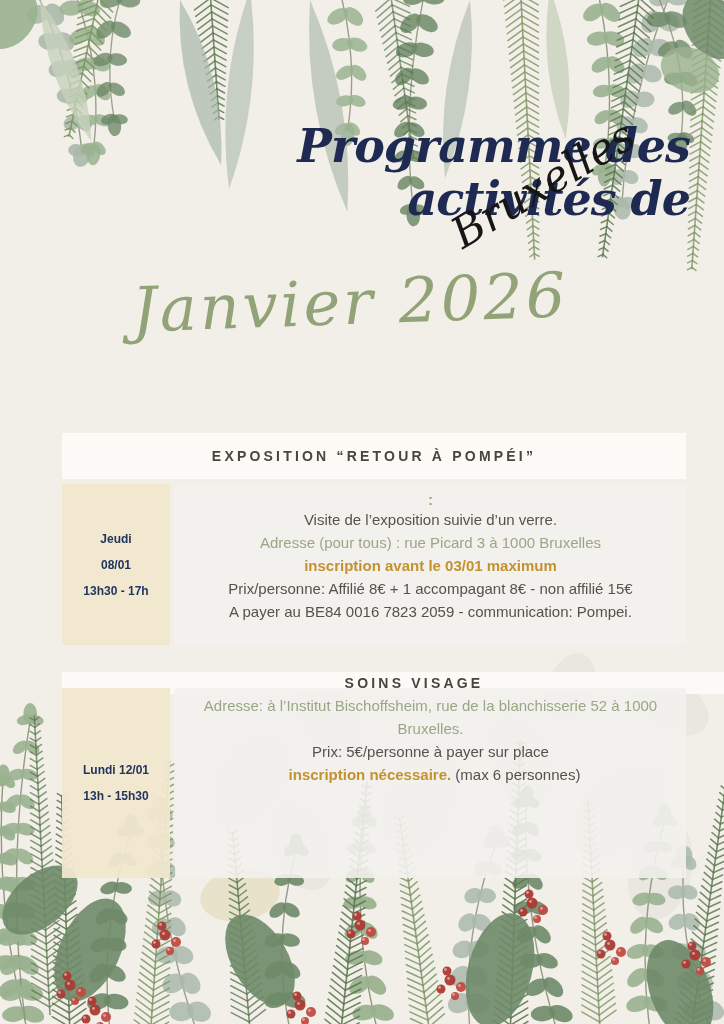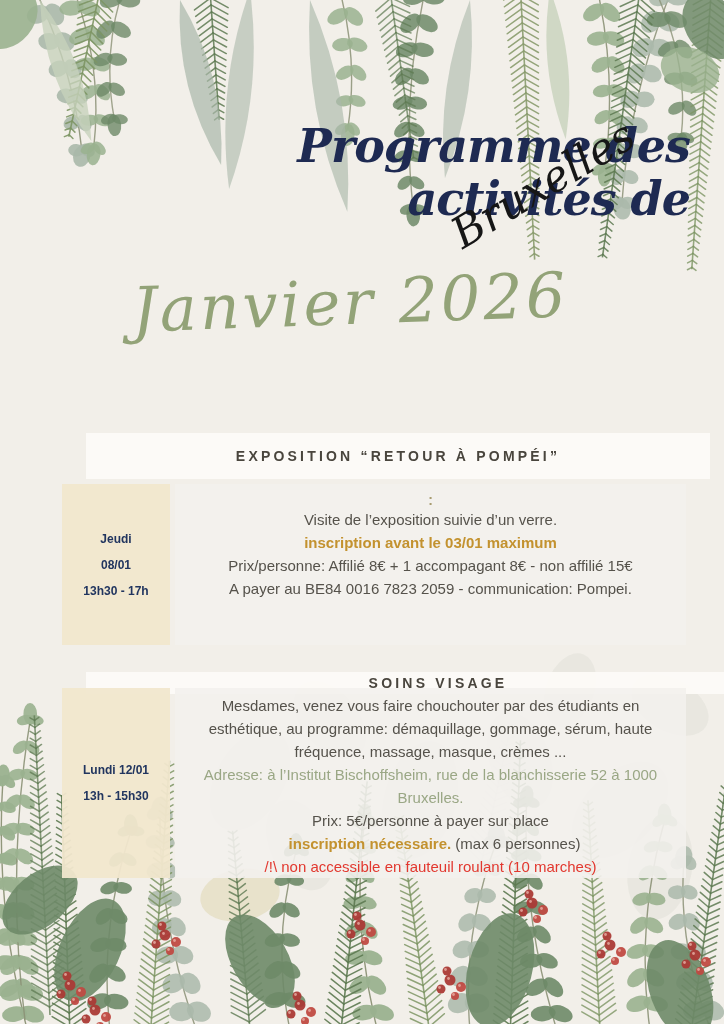--- a/index.html
+++ b/index.html
@@ -25,21 +25,21 @@
     position:absolute;top:266px;left:0;width:700px;text-align:center;z-index:3;
     font-family:"DejaVu Serif", serif;font-style:italic;font-weight:400;
     font-size:62px;color:var(--sage,#93a378);letter-spacing:3px;
     transform:rotate(-2deg);
   }
   
   .sec-header{
     position:absolute;left:62px;width:624px;z-index:2;
     background:rgba(252,250,247,0.97);
     display:flex;align-items:center;justify-content:center;
-    color:var(--header_text,#49453d);font-weight:700;font-size:14px;letter-spacing:3.2px;margin-left:24px;
+    color:var(--header_text,#49453d);font-weight:700;font-size:14px;letter-spacing:3.2px;
   }
   #sec1-header{top:433px;height:46px;}
   #sec2-header{top:672px;height:22px;padding-left:40px;}
   .sec-row{
     position:absolute;left:62px;width:624px;z-index:2;
     display:flex;column-gap:5px;
   }
   #sec1-row{top:484px;height:161px;}
   #sec2-row{top:688px;height:190px;}
   .date-col{
@@ -1560,32 +1560,31 @@
 <div class="sec-header" id="sec1-header">EXPOSITION “RETOUR À POMPÉI”</div>
 <div class="sec-row" id="sec1-row">
   <div class="date-col">
     <div>Jeudi</div>
     <div>08/01</div>
     <div>13h30 - 17h</div>
   </div>
   <div class="sec-body">
     <p class="ln ln-colon">:</p>
     <p class="ln">Visite de l’exposition suivie d’un verre.</p>
+    <p class="ln ln-green">Adresse (pour tous) : rue Picard 3 à 1000 Bruxelles</p>
     <p class="ln ln-gold">inscription avant le 03/01 maximum</p>
     <p class="ln">Prix/personne: Affilié 8€ + 1 accompagant 8€ - non affilié 15€</p>
     <p class="ln">A payer au BE84 0016 7823 2059 - communication: Pompei.</p>
   </div>
 </div>
 
 <div class="sec-header" id="sec2-header">SOINS VISAGE</div>
 <div class="sec-row" id="sec2-row">
   <div class="date-col">
     <div>Lundi 12/01</div>
     <div>13h - 15h30</div>
   </div>
   <div class="sec-body">
-    <p class="ln ln-intro">Mesdames, venez vous faire chouchouter par des étudiants en esthétique, au programme: démaquillage, gommage, sérum, haute fréquence, massage, masque, crèmes ...</p>
     <p class="ln ln-green ln-addr2">Adresse: à l’Institut Bischoffsheim, rue de la blanchisserie 52 à 1000 Bruxelles.</p>
     <p class="ln">Prix: 5€/personne à payer sur place</p>
     <p class="ln"><span class="b-gold">inscription nécessaire.</span><span> (max 6 personnes)</span></p>
-    <p class="ln ln-red">/!\ non accessible en fauteuil roulant (10 marches)</p>
   </div>
 </div>
 
 </body></html>

